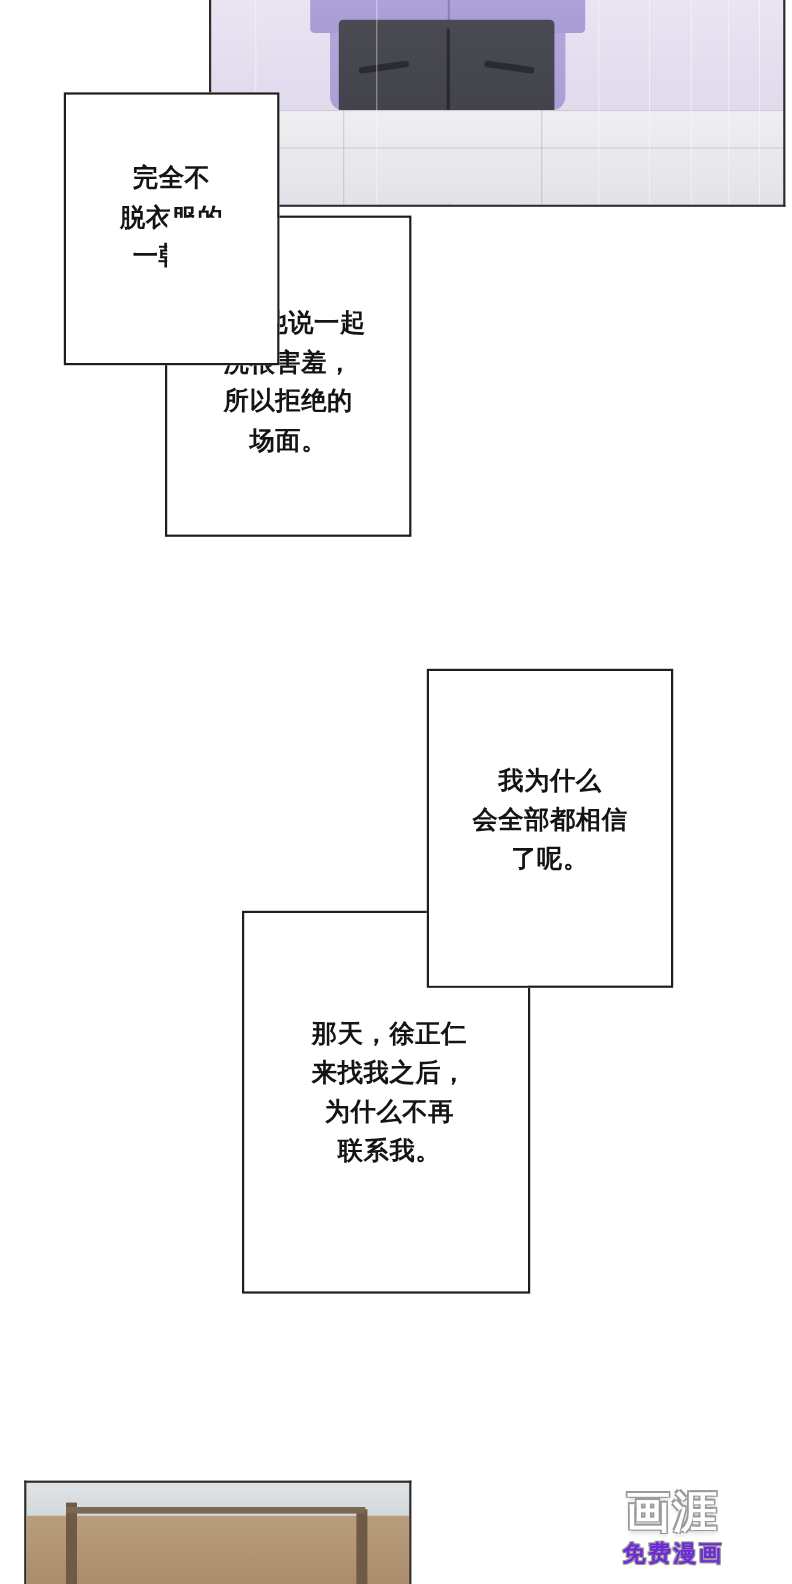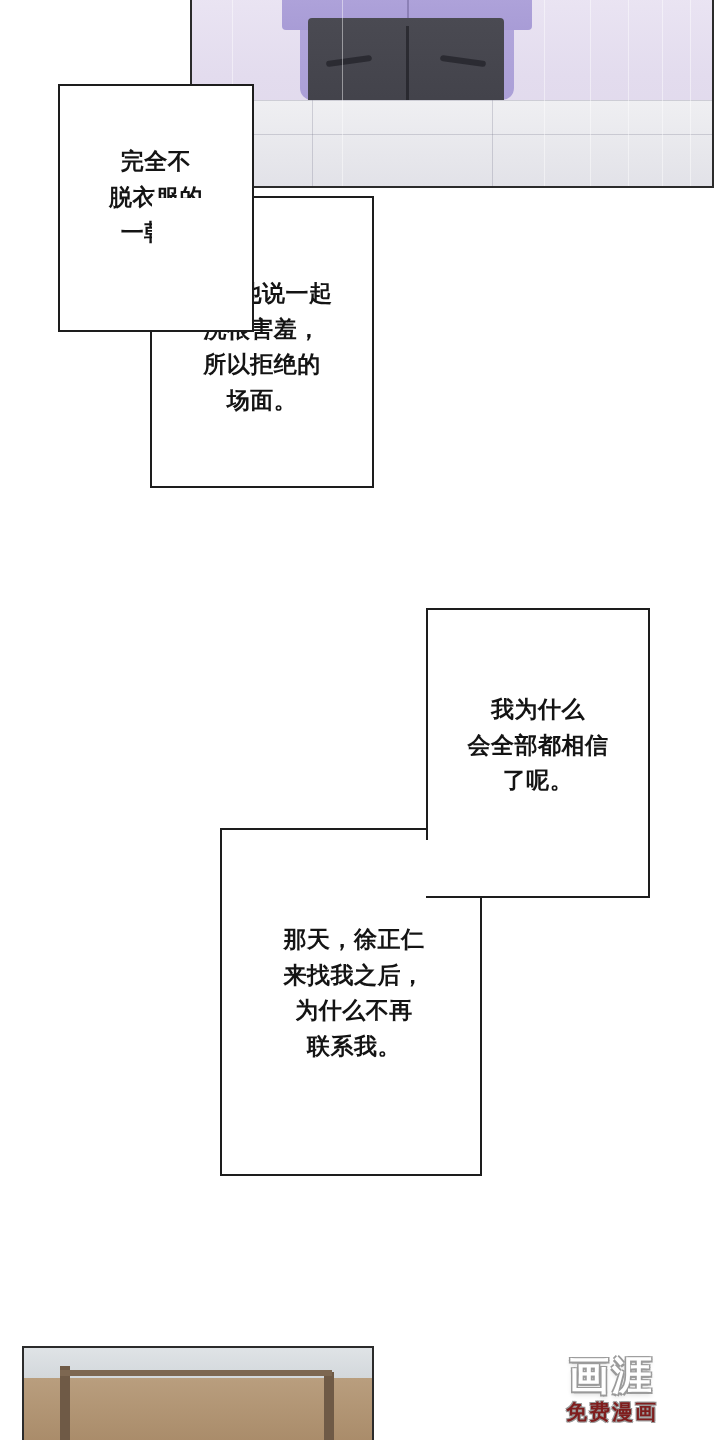--- a/index.html
+++ b/index.html
@@ -199,21 +199,20 @@
 
   
   #cap-3 {
     left: 388px;
     top: 608px;
     width: 224px;
     height: 290px;
     z-index: 3;
     align-items: flex-start;
     padding-top: 82px;
-    margin-left: 38px;
   }
   #cap-4 {
     left: 220px;
     top: 828px;
     width: 262px;
     height: 348px;
     z-index: 2;
     align-items: flex-start;
     padding-top: 92px;
     padding-left: 16px;
@@ -247,21 +246,21 @@
        1.5px  1.5px 0 #9a9a9a,
        0 3px 5px rgba(0,0,0,.18);
     line-height: 1.05;
     margin-top: 20px;
   }
   #watermark .wm-sub {
     margin-top: 2px;
     font-size: 21px;
     font-weight: 700;
     letter-spacing: 2px;
-    color: #7f1d1d;
+    color: #6d28d9;
     text-shadow:
       -1px -1px 0 #9a9a9a,
        1px -1px 0 #9a9a9a,
       -1px  1px 0 #9a9a9a,
        1px  1px 0 #9a9a9a;
   }
 </style>
 </head>
 <body>
 

